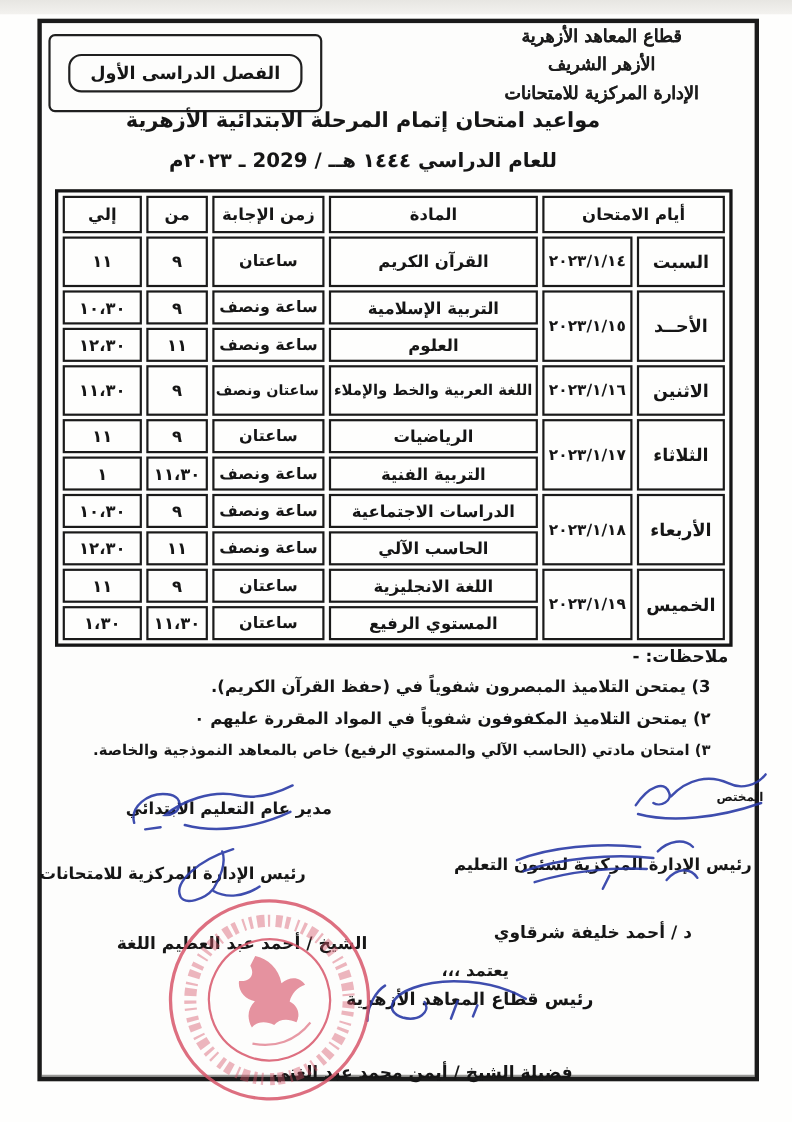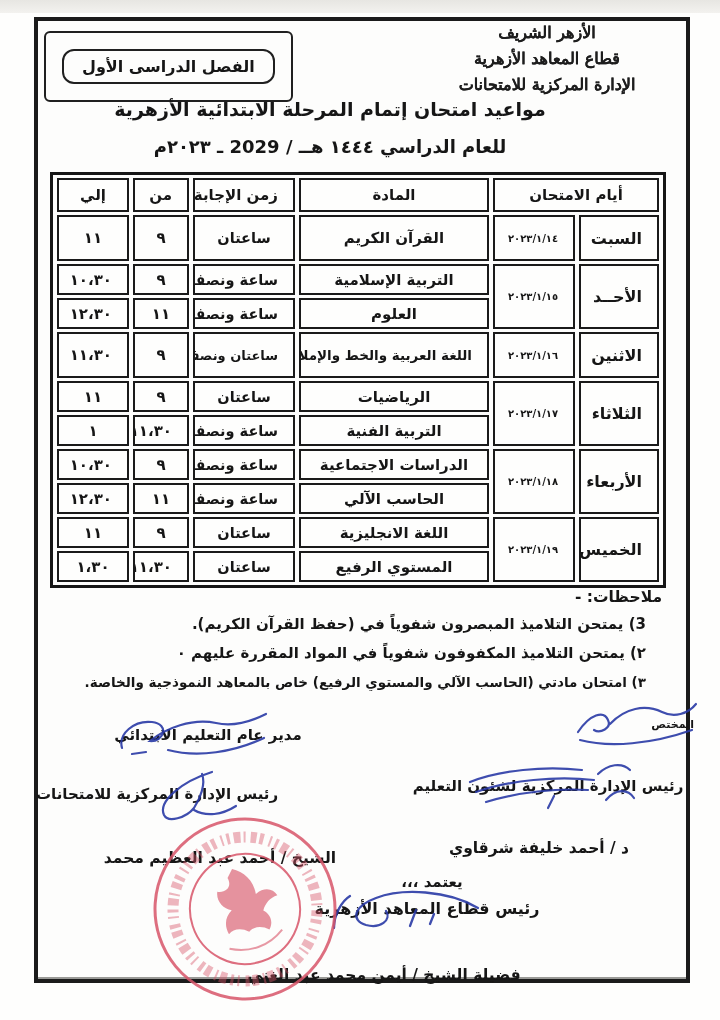--- a/index.html
+++ b/index.html
@@ -63,26 +63,26 @@
     position: absolute; top: 172px; right: 54px; width: 612px;
     border-collapse: separate; border-spacing: 4px 3px;
     border: 3px solid #161616;
     table-layout: fixed;
     background: #fdfdfc;
   }
   table.sched th, table.sched td {
     border: 2.5px solid #1a1a1a;
     background: #fefefd;
     text-align: center; vertical-align: middle;
-    font-weight: bold; padding: 1px 15px;
+    font-weight: bold; padding: 1px 3px;
     overflow: hidden; white-space: nowrap;
   }
   table.sched th { font-size: 15px; }
   td.c-day  { font-size: 16px; }
-  td.c-date { font-size: 10px; letter-spacing: -0.3px; margin-top: 40px; }
+  td.c-date { font-size: 14px; letter-spacing: -0.3px; margin-top: 40px; }
   td.c-subj { font-size: 15px; }
   td.c-dur  { font-size: 14.5px; margin-left: 16px; }
   td.c-num  { font-size: 15px; }
   tr.h-head { height: 34px; }
   tr.h-lg   { height: 46px; }
   tr.h-sm   { height: 31px; }
   
   .notes-label { position: absolute; top: 588px; right: 58px; font-weight: bold; font-size: 15.5px; }
   .note-line   { position: absolute; right: 74px; font-weight: bold; font-size: 15px; white-space: nowrap; }
   .note-1 { top: 615px; }
@@ -108,22 +108,22 @@
 <div class="page">
 
   <div class="scan-strip"></div>
   <div class="frame"></div>
 
   <div class="sem-box">
     <div class="sem-box-inner">الفصل الدراسى الأول</div>
   </div>
 
   <div class="letterhead">
+    <div>قطاع المعاهد الأزهرية</div>
     <div>الأزهر الشريف</div>
-    <div>قطاع المعاهد الأزهرية</div>
     <div>الإدارة المركزية للامتحانات</div>
   </div>
 
   <div class="title-1">مواعيد امتحان إتمام المرحلة الابتدائية الأزهرية</div>
   <div class="title-2">للعام الدراسي ١٤٤٤ هــ / 2029 ـ ٢٠٢٣م</div>
 
   <table class="sched">
     <colgroup>
       <col style="width:80px">
         <col style="width:82px">
@@ -238,21 +238,21 @@
     </g>
   </svg>
 
   <div class="sig-label head-exams">رئيس الإدارة المركزية للامتحانات</div>
   <svg class="sig-svg" style="left:140px; top:768px;" width="110" height="56" viewBox="0 0 110 56">
     <g fill="none" stroke="#2a3aa6" stroke-width="2.2" stroke-linecap="round" opacity="0.9">
       <path d="M72 4 C40 14 18 34 24 47 C28 55 46 50 54 40 C60 31 66 16 62 6"></path>
       <path d="M54 42 C66 49 82 47 96 38"></path>
     </g>
   </svg>
-  <div class="sig-label name-left">الشيخ / أحمد عبد العظيم محمد</div>
+  <div class="sig-label name-left">الشيخ / أحمد عبد العظيم اللغة</div>
 
   <div class="sig-label head-education">رئيس الإدارة المركزية لشئون التعليم</div>
   <svg class="sig-svg" style="left:452px; top:756px;" width="200" height="56" viewBox="0 0 200 56">
     <g fill="none" stroke="#2a3aa6" stroke-width="2.2" stroke-linecap="round" opacity="0.9">
       <path d="M18 26 C48 14 92 10 130 14 M24 36 C58 24 104 20 142 24 M34 46 C66 36 106 32 136 34"></path>
       <path d="M146 18 C156 8 170 6 178 14 M154 44 C164 32 176 33 182 42 M96 52 L102 40"></path>
     </g>
   </svg>
   <div class="sig-label name-right">د / أحمد خليفة شرقاوي</div>
 

